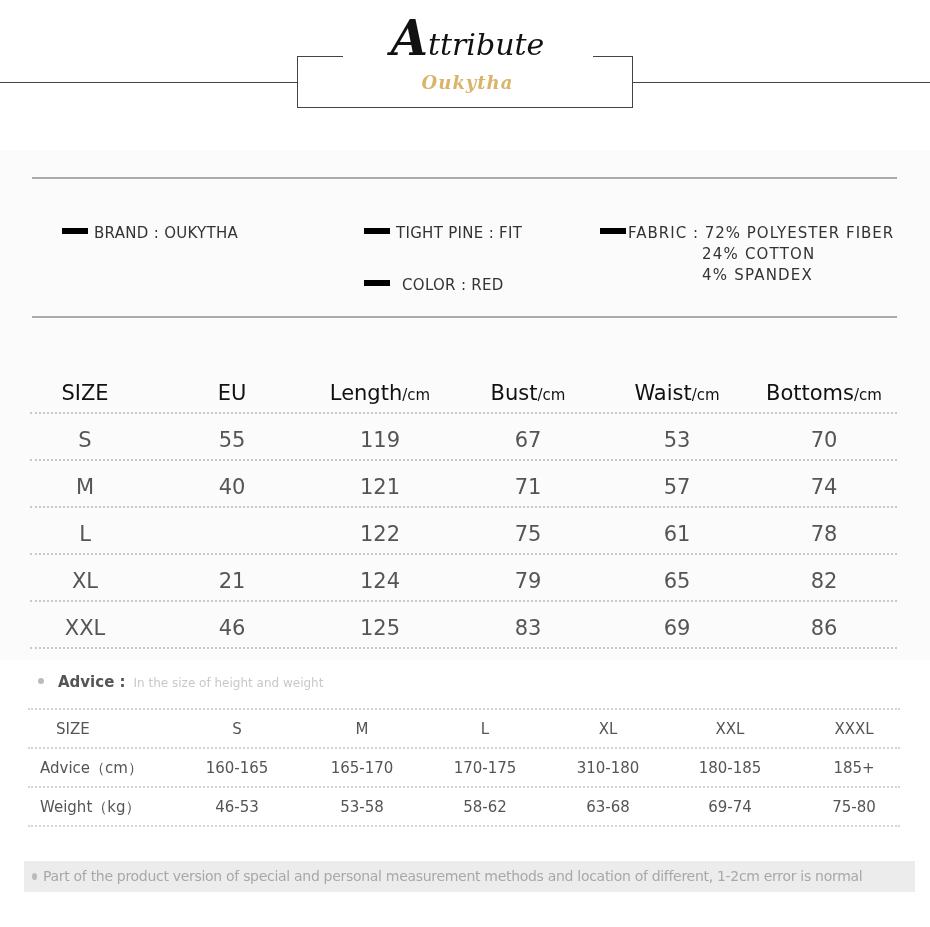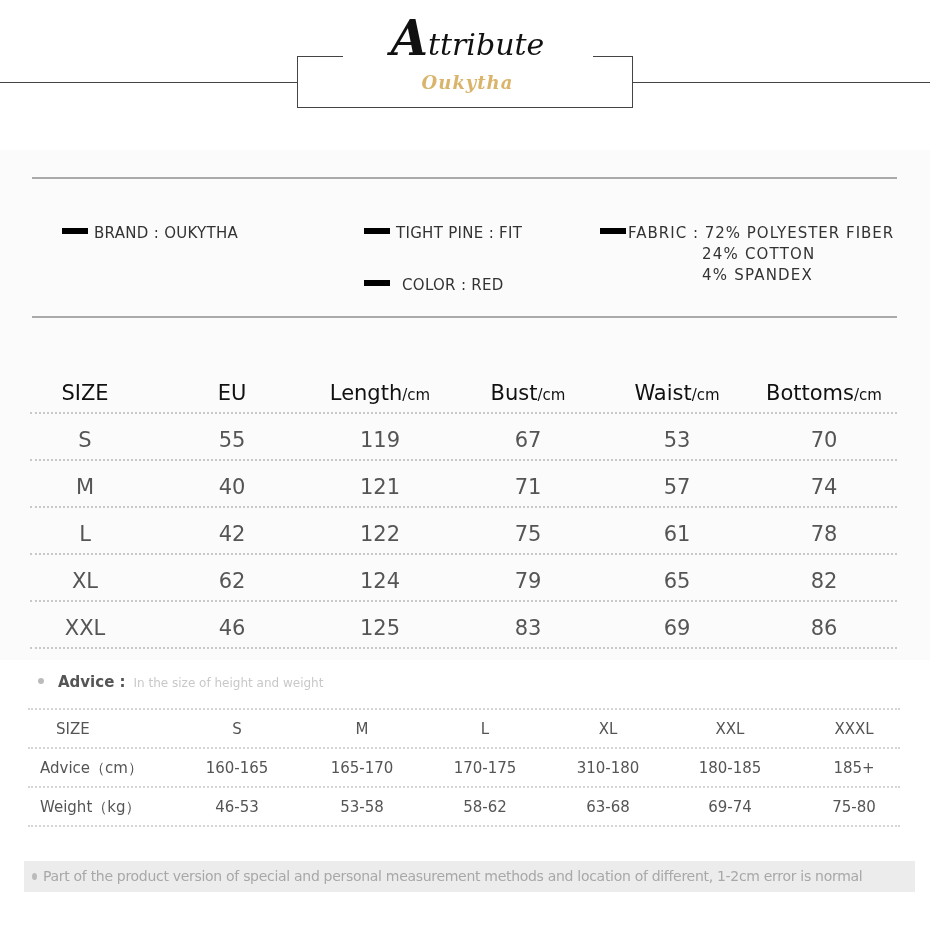--- a/index.html
+++ b/index.html
@@ -101,29 +101,28 @@
   <div class="srow">
     <div class="cell c0">M</div>
     <div class="cell c1">40</div>
     <div class="cell c2">121</div>
     <div class="cell c3">71</div>
     <div class="cell c4">57</div>
     <div class="cell c5">74</div>
   </div>
   <div class="srow">
     <div class="cell c0">L</div>
-    <div class="cell c1">42</div>
     <div class="cell c2">122</div>
     <div class="cell c3">75</div>
     <div class="cell c4">61</div>
     <div class="cell c5">78</div>
   </div>
   <div class="srow">
     <div class="cell c0">XL</div>
-    <div class="cell c1">62</div>
+    <div class="cell c1">21</div>
     <div class="cell c2">124</div>
     <div class="cell c3">79</div>
     <div class="cell c4">65</div>
     <div class="cell c5">82</div>
   </div>
   <div class="srow">
     <div class="cell c0">XXL</div>
     <div class="cell c1">46</div>
     <div class="cell c2">125</div>
     <div class="cell c3">83</div>

